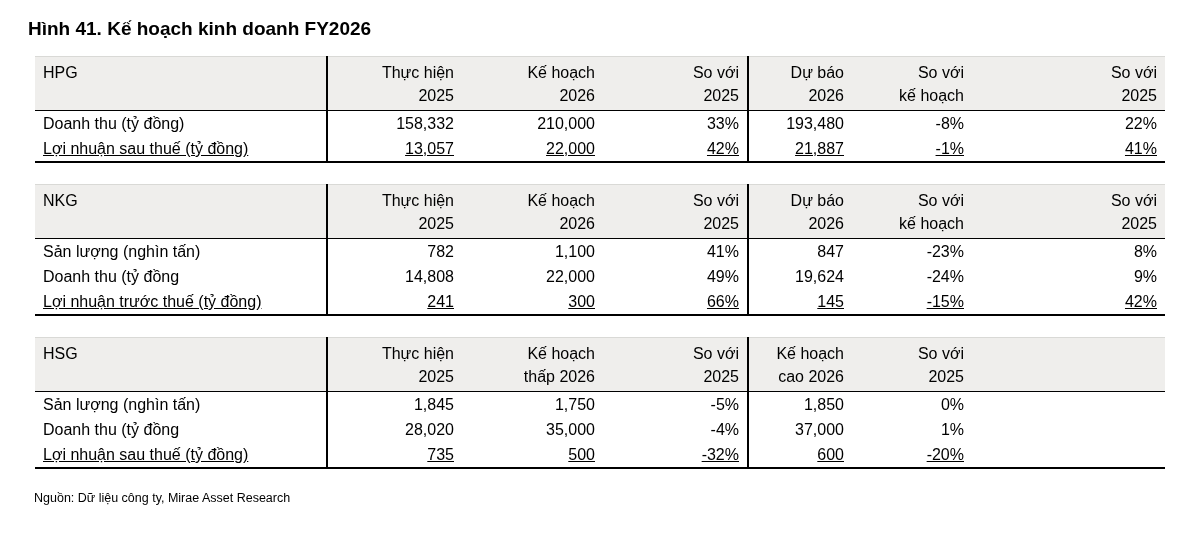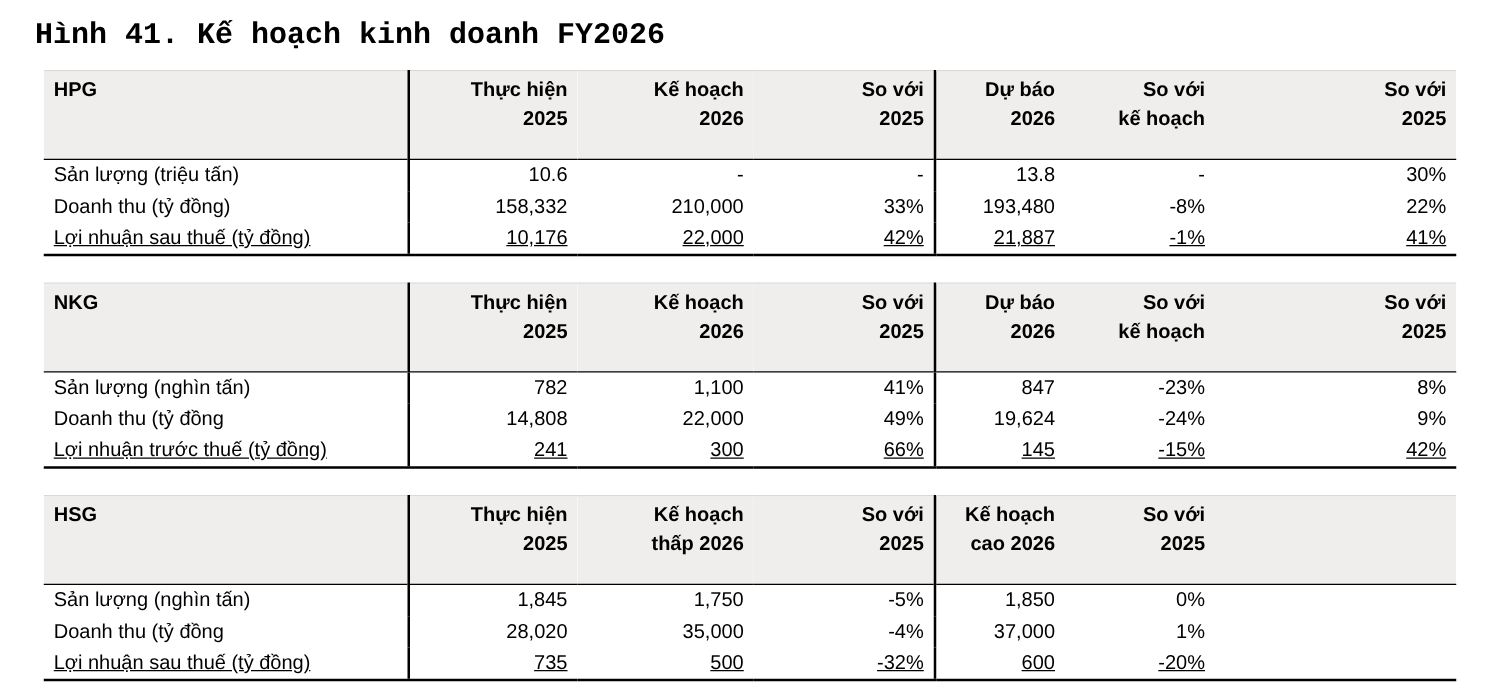--- a/index.html
+++ b/index.html
@@ -9,37 +9,37 @@
     --text:#000000;
   }
   html,body{margin:0;padding:0;background:#ffffff;}
   body{
     width:1200px;height:553px;overflow:hidden;
     font-family:"Liberation Sans", sans-serif;
     color:var(--text);
   }
   .page{padding:17px 0 0 28px;}
   .title{
-    font-size:24px;font-weight:bold;line-height:24px;
-    margin:0 0 15px 0;letter-spacing:0;font-family:Liberation Mono, monospace;
+    font-size:19px;font-weight:bold;line-height:24px;
+    margin:0 0 15px 0;letter-spacing:0;
   }
   .tables{margin-left:7px;}
   table.plan-table{
     border-collapse:collapse;table-layout:fixed;
     width:1130px;margin:0 0 21px 0;
   }
   .plan-table th,.plan-table td{
     font-size:16px;padding:0 8px;overflow:hidden;white-space:nowrap;
   }
   .plan-table thead th{
     background:var(--header-bg);
     border-top:1px solid var(--border-light);
     border-bottom:1px solid var(--border-dark);
-    font-weight:bold;text-align:right;vertical-align:top;
-    padding-top:4px;padding-bottom:20px;line-height:23px;height:46px;
+    font-weight:normal;text-align:right;vertical-align:top;
+    padding-top:4px;padding-bottom:3px;line-height:23px;height:46px;
   }
   .plan-table thead th.th-ticker{text-align:left;}
   .hdr-line{display:block;}
   .plan-table td{
     height:25px;line-height:25px;text-align:right;
   }
   .plan-table td.row-label{text-align:left;}
   .div-left{border-left:2px solid var(--border-dark);margin-left:37px;}
   .plan-table tbody tr:last-child td{border-bottom:2px solid var(--border-dark);text-decoration:underline;}
   .source{
@@ -86,40 +86,31 @@
               <span class="hdr-line">kế hoạch</span>
             </th>
             <th>
               <span class="hdr-line">So với</span>
               <span class="hdr-line">2025</span>
             </th>
           </tr>
         </thead>
         <tbody>
           <tr>
-            <td class="row-label">Sản lượng (triệu tấn)</td>
-            <td class="div-left">10.6</td>
-            <td>-</td>
-            <td>-</td>
-            <td class="div-left">13.8</td>
-            <td>-</td>
-            <td>30%</td>
-          </tr>
-          <tr>
             <td class="row-label">Doanh thu (tỷ đồng)</td>
             <td class="div-left">158,332</td>
             <td>210,000</td>
             <td>33%</td>
             <td class="div-left">193,480</td>
             <td>-8%</td>
             <td>22%</td>
           </tr>
           <tr>
             <td class="row-label">Lợi nhuận sau thuế (tỷ đồng)</td>
-            <td class="div-left">10,176</td>
+            <td class="div-left">13,057</td>
             <td>22,000</td>
             <td>42%</td>
             <td class="div-left">21,887</td>
             <td>-1%</td>
             <td>41%</td>
           </tr>
         </tbody>
       </table>
       <table class="plan-table">
         <colgroup>
@@ -253,13 +244,14 @@
             <td class="div-left">735</td>
             <td>500</td>
             <td>-32%</td>
             <td class="div-left">600</td>
             <td>-20%</td>
             <td></td>
           </tr>
         </tbody>
       </table>
     </div>
+  <div class="source">Nguồn: Dữ liệu công ty, Mirae Asset Research</div>
 </div>
 
 </body></html>

